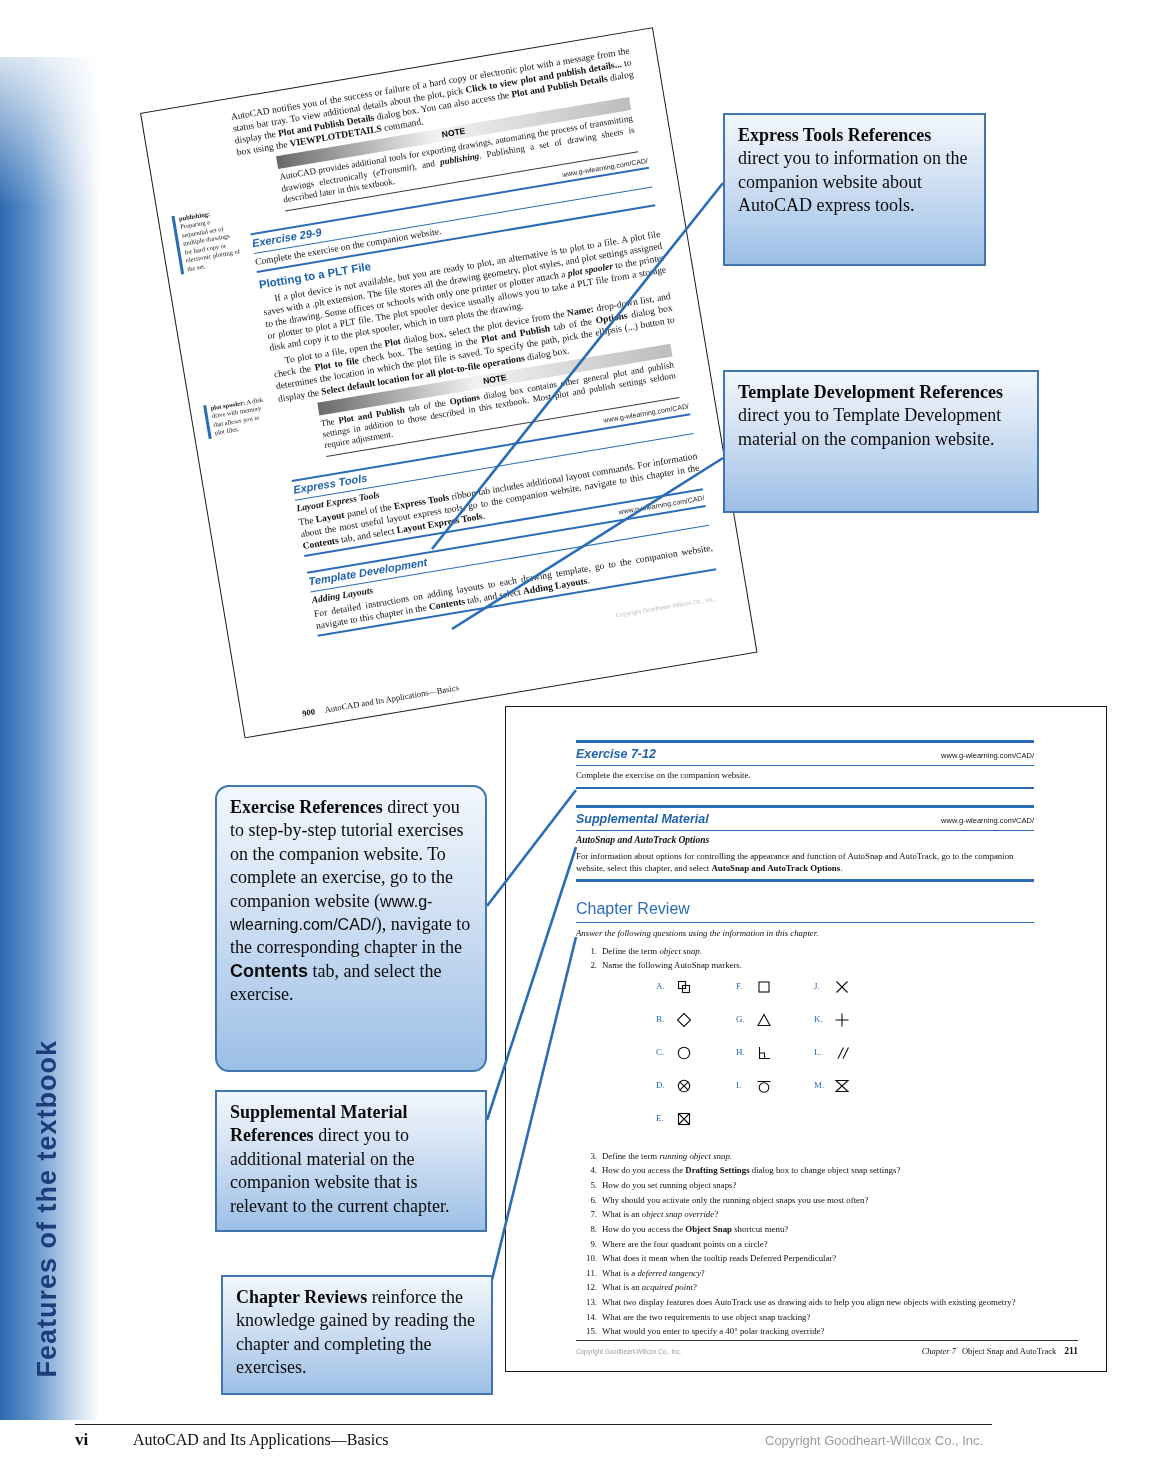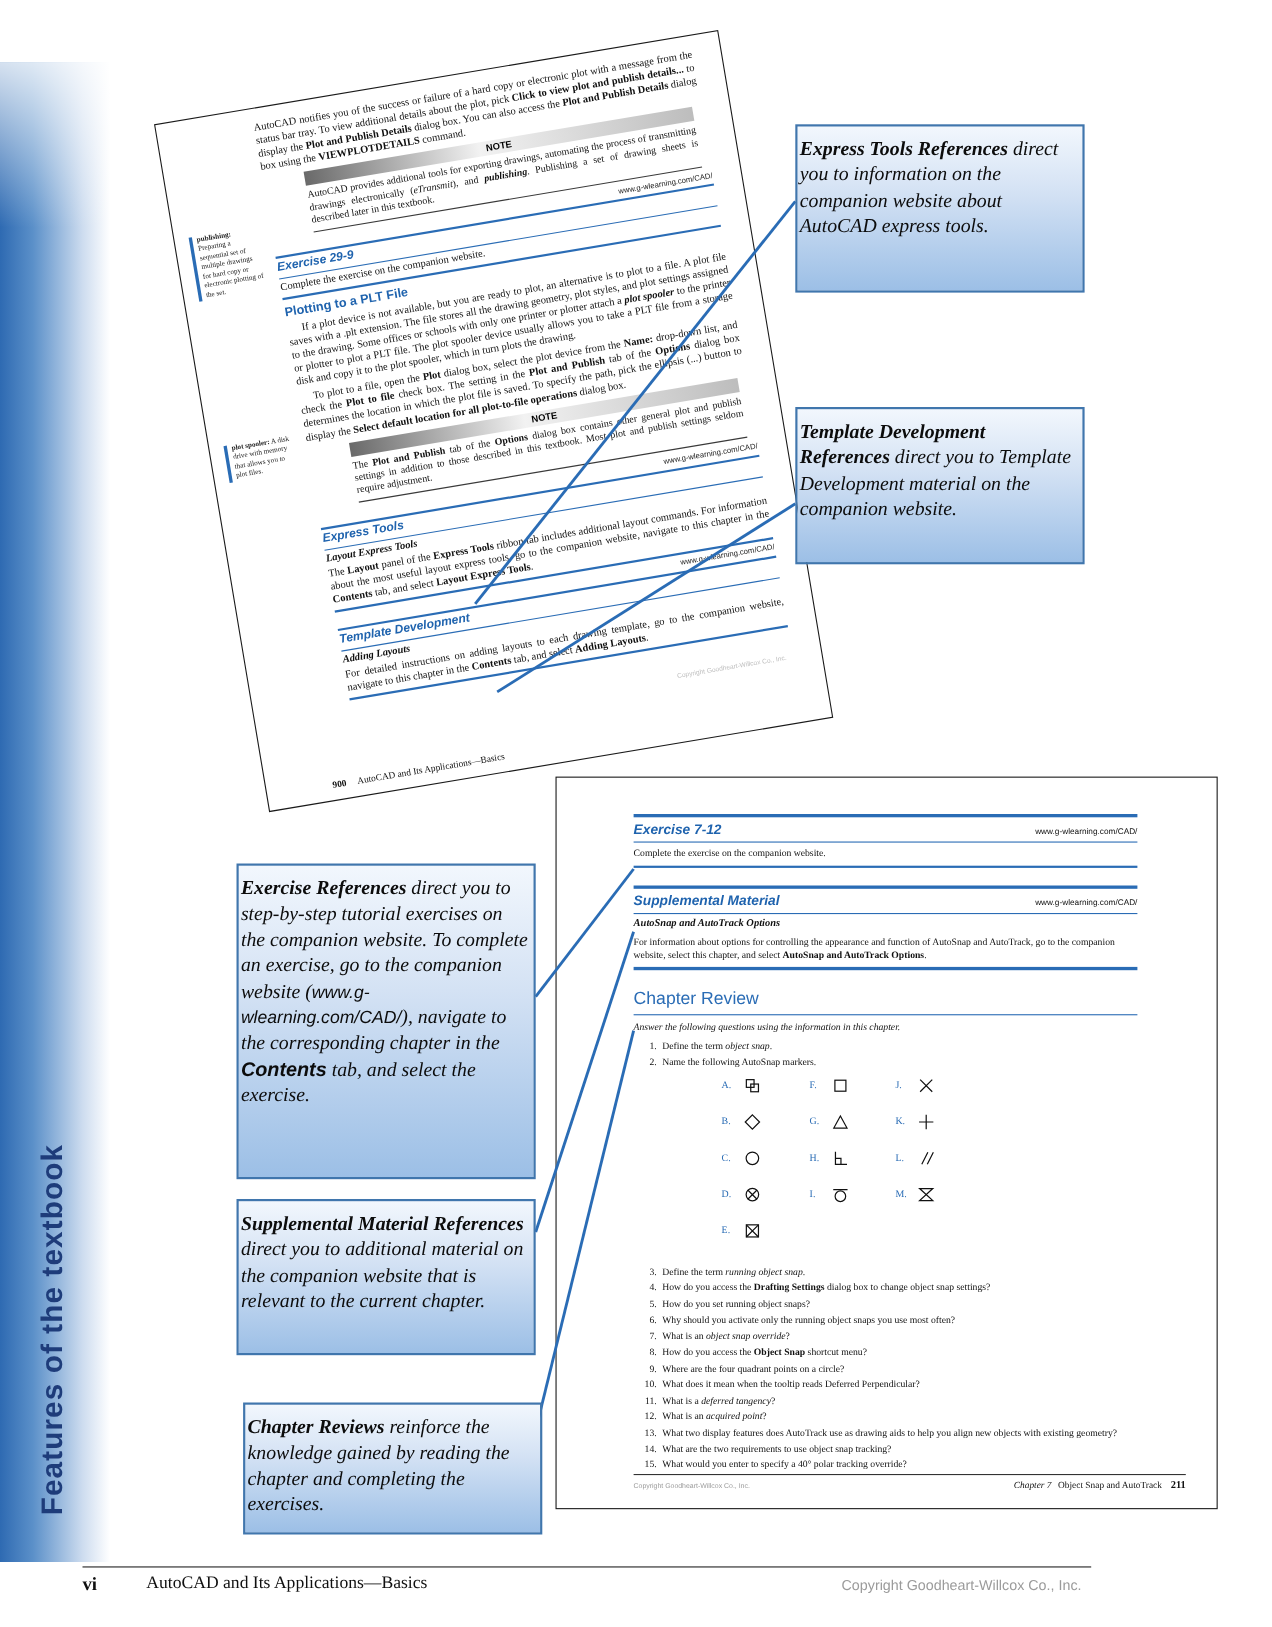--- a/index.html
+++ b/index.html
@@ -70,27 +70,27 @@
   .marker svg { margin-left:6px; }
   .fp-footer { position:absolute; left:70px; right:28px; bottom:13px; }
   .fp-footer-rule { height:1px; background:#333; margin-bottom:4px; }
   .fp-footer-row { display:flex; justify-content:space-between; align-items:baseline; }
   .fp-copy { font-family:"Liberation Sans",sans-serif; font-size:6.3px; color:#9b9b9b; }
   .fp-chap { font-size:8.5px; }
   .fp-chap i { margin-right:6px;margin-left:44px; }
   .fp-chap b { margin-left:8px; font-size:9.5px;text-align:center; }
 
   
-  .callout { position:absolute; z-index:4; border:2px solid #4076ad; padding:9px 2px;
+  .callout { position:absolute; z-index:4; border:2px solid #4076ad; padding:9px 13px;
     background:linear-gradient(to bottom,#f2f7fd 0%, #d4e2f4 40%, #9cbfe6 100%);
-    font-size:18px; line-height:1.3; color:#0c0c0c; overflow:hidden;font-style:italic; }
+    font-size:18px; line-height:1.3; color:#0c0c0c; overflow:hidden; }
   .callout .lead { font-weight:bold; }
   .co-express      { left:723px; top:113px;  width:263px; height:153px; }
-  .co-template     { left:723px; top:370px;  width:263px; height:143px; }
-  .co-exercise     { left:215px; top:785px;  width:272px; height:287px; }
+  .co-template     { left:723px; top:370px;  width:316px; height:143px; }
+  .co-exercise     { left:215px; top:785px;  width:272px; height:287px;border-radius:14px; }
   .co-supplemental { left:215px; top:1090px; width:272px; height:142px; }
   .co-reviews      { left:221px; top:1275px; width:272px; height:120px; }
   .urlish { font-family:"Liberation Sans",sans-serif; font-size:16px; }
   .inline-sans { font-family:"Liberation Sans",sans-serif; }
 
   
   .main-rule  { position:absolute; left:75px; top:1424px; width:917px; height:1px; background:#222; }
   .folio      { position:absolute; left:75px;  top:1430px; font-weight:bold; font-size:17px; }
   .footer-title { position:absolute; left:133px; top:1431px; font-size:16px; }
   .footer-copy  { position:absolute; left:765px; top:1433px; font-family:"Liberation Sans",sans-serif;

